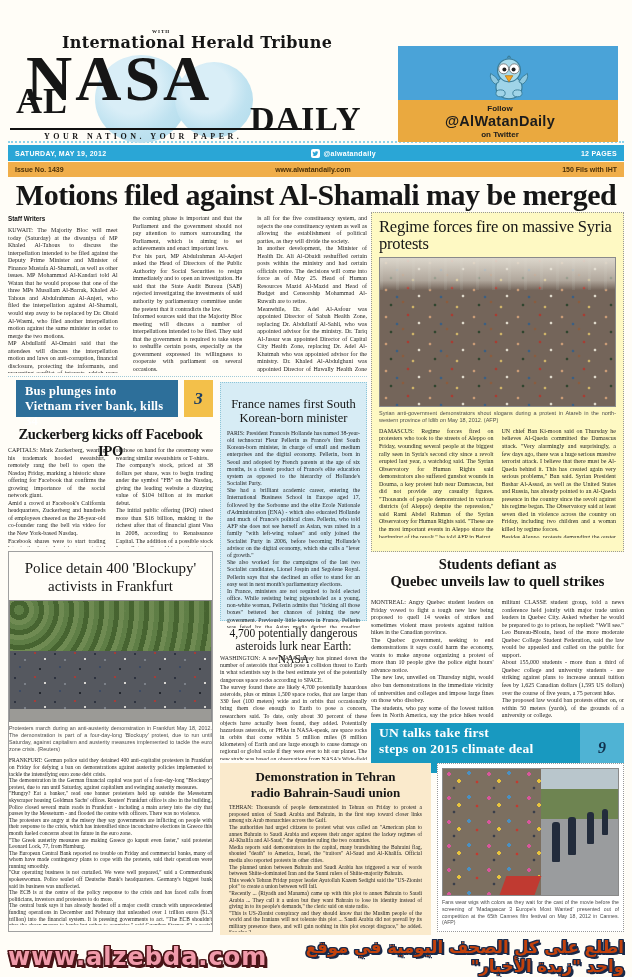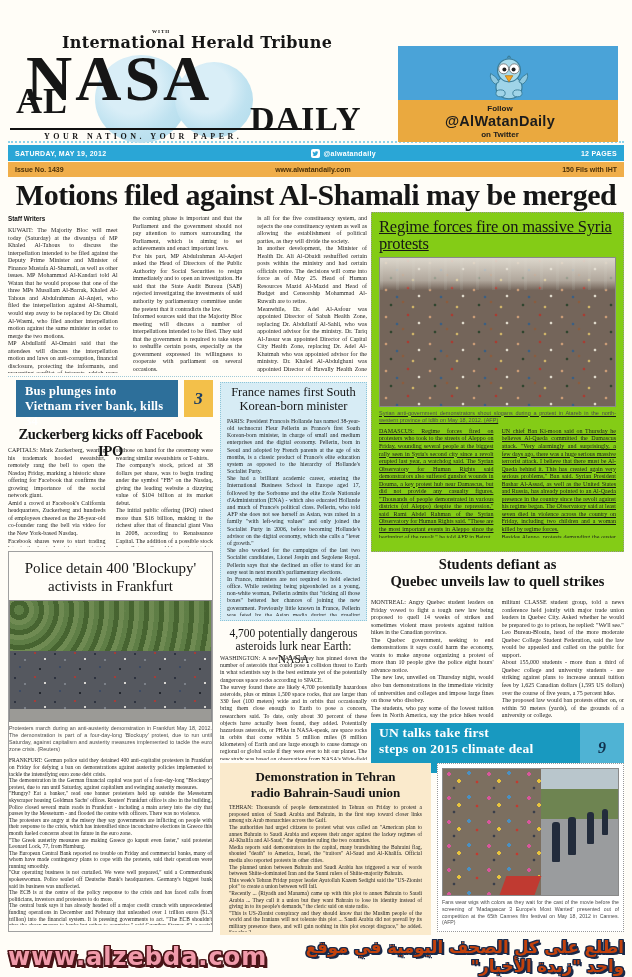--- a/index.html
+++ b/index.html
@@ -47,21 +47,21 @@
   
   .lead-head{left:6px;top:179px;width:620px;text-align:center;font-size:30px;font-weight:bold;
              letter-spacing:-.5px;line-height:1.05;}
   .lead-cols{left:8px;top:215px;width:359px;height:158px;display:flex;gap:15px;overflow:hidden;}
   .lead-col{width:110px;height:100%;overflow:hidden;}
   .byline{font-family:"Liberation Sans", sans-serif;font-size:6.3px;font-weight:bold;margin-bottom:5px;}
   .body-txt{font-size:6px;line-height:1.26;text-align:justify;white-space:pre-line;color:#1d1d1d;}
 
   
   .syria-box{left:371px;top:212px;width:253px;height:340px;border:1px dotted #999;box-sizing:border-box;
-             padding:5px 7px;background:#84cc16;text-decoration:underline;}
+             padding:5px 7px;background:#fef9c3;}
   .syria-head{font-size:16.5px;line-height:1.05;letter-spacing:-.2px;}
   .ph{position:relative;overflow:hidden;border:1px solid #8a8a8a;box-sizing:border-box;}
   .syria-ph{width:100%;height:150px;margin-top:4px;
      background-color:#74655a;
      background-image:
       radial-gradient(circle 2.6px at 6px 5px,  #c99b76 60%, transparent 61%),
       radial-gradient(circle 2.6px at 17px 12px,#3c5f82 60%, transparent 61%),
       radial-gradient(circle 2.6px at 28px 3px, #a83d33 60%, transparent 61%),
       radial-gradient(circle 2.6px at 39px 11px,#ded8ca 60%, transparent 61%),
       radial-gradient(circle 2.6px at 11px 20px,#31452f 60%, transparent 61%),
@@ -82,21 +82,21 @@
   .bus-blue{flex:1;background:#2d6f9a;color:#fff;font-size:12.5px;font-weight:bold;line-height:1.2;
             padding:4px 0 0 9px;white-space:pre-line;letter-spacing:.2px;}
   .bus-num{width:29px;background:#f3c04a;color:#1b3d63;display:flex;align-items:center;justify-content:center;
            font-size:17px;font-weight:bold;font-style:italic;}
   .fb-head{left:8px;top:426px;width:205px;text-align:center;font-size:14.5px;font-weight:bold;letter-spacing:-.3px;}
   .fb-cols{left:8px;top:447px;width:205px;height:100px;display:flex;gap:10px;overflow:hidden;}
   .fb-col{width:98px;overflow:hidden;}
 
   
   .france-box{left:220px;top:382px;width:147px;height:239px;background:#d7ecf5;border:1px dotted #8cc5d8;
-              box-sizing:border-box;padding:0 6px;}
+              box-sizing:border-box;padding:12px 6px;}
   .france-head{text-align:center;font-size:12.5px;line-height:1.15;white-space:pre-line;margin:2px 0 4px;}
   .small-just{font-size:5.8px;line-height:1.24;text-align:justify;white-space:pre-line;color:#1d1d1d;overflow:hidden;}
   .france-body{height:198px;}
   .nasa-head{left:220px;top:627px;width:147px;text-align:center;font-size:11.5px;line-height:1.12;white-space:pre-line;}
   .nasa-body{left:220px;top:655px;width:147px;height:105px;}
 
   
   .block-box{left:8px;top:551px;width:205px;height:381px;border:1px solid #a0a0a0;box-sizing:border-box;
              padding:5px 0;background:#fffdf7;}
   .block-head{text-align:center;font-size:15px;line-height:1.18;white-space:pre-line;margin:3px 0 5px;}

